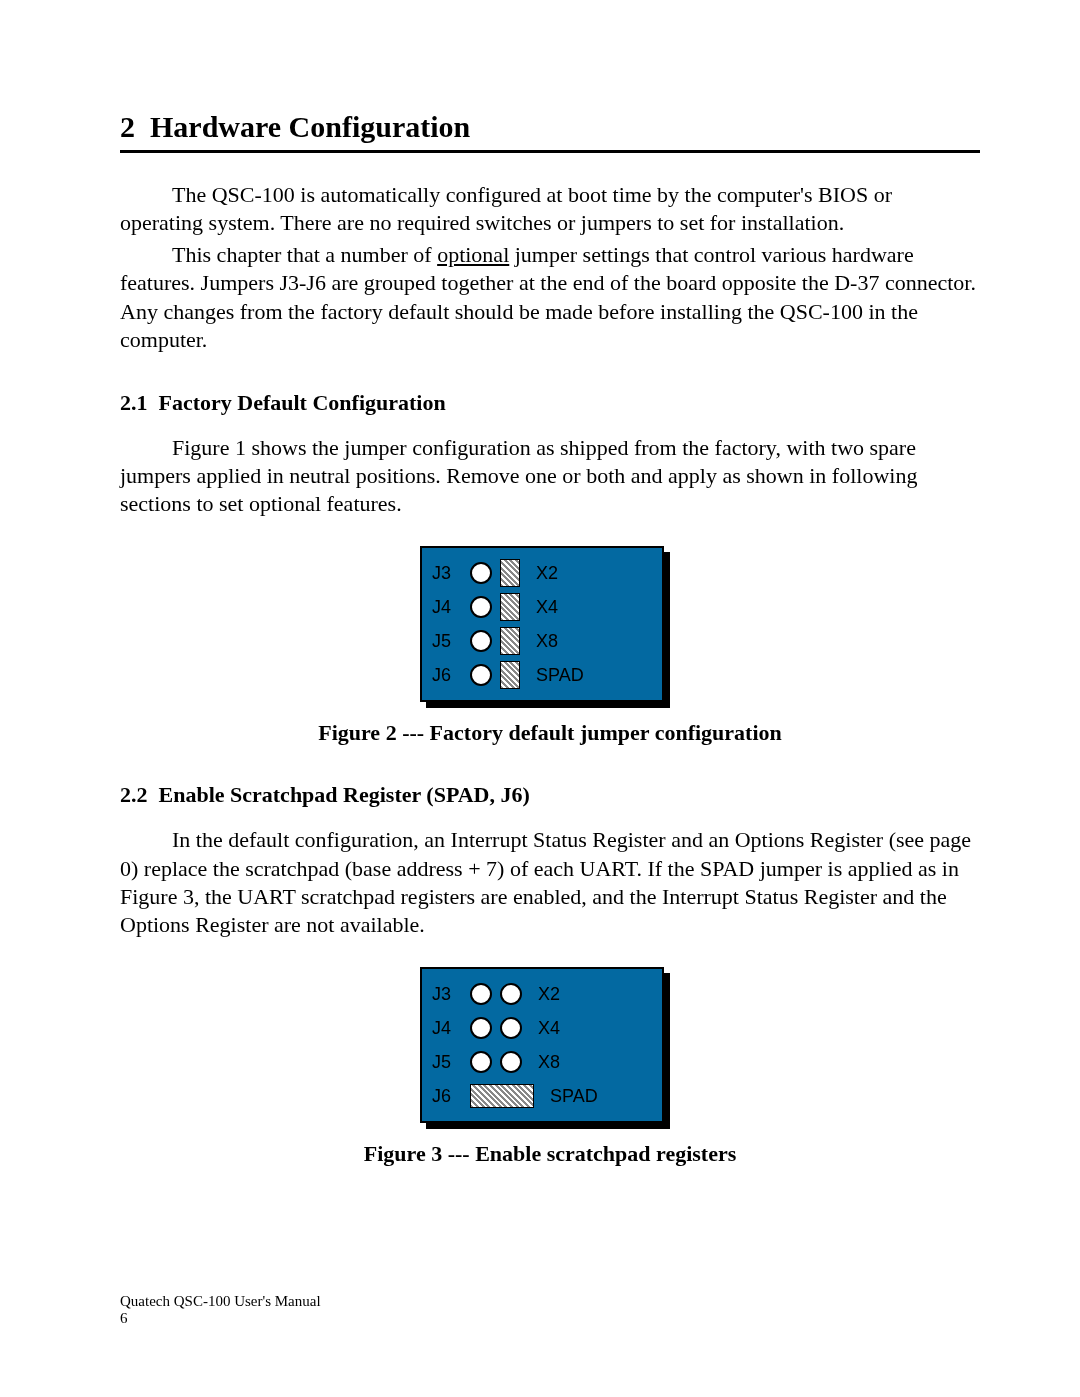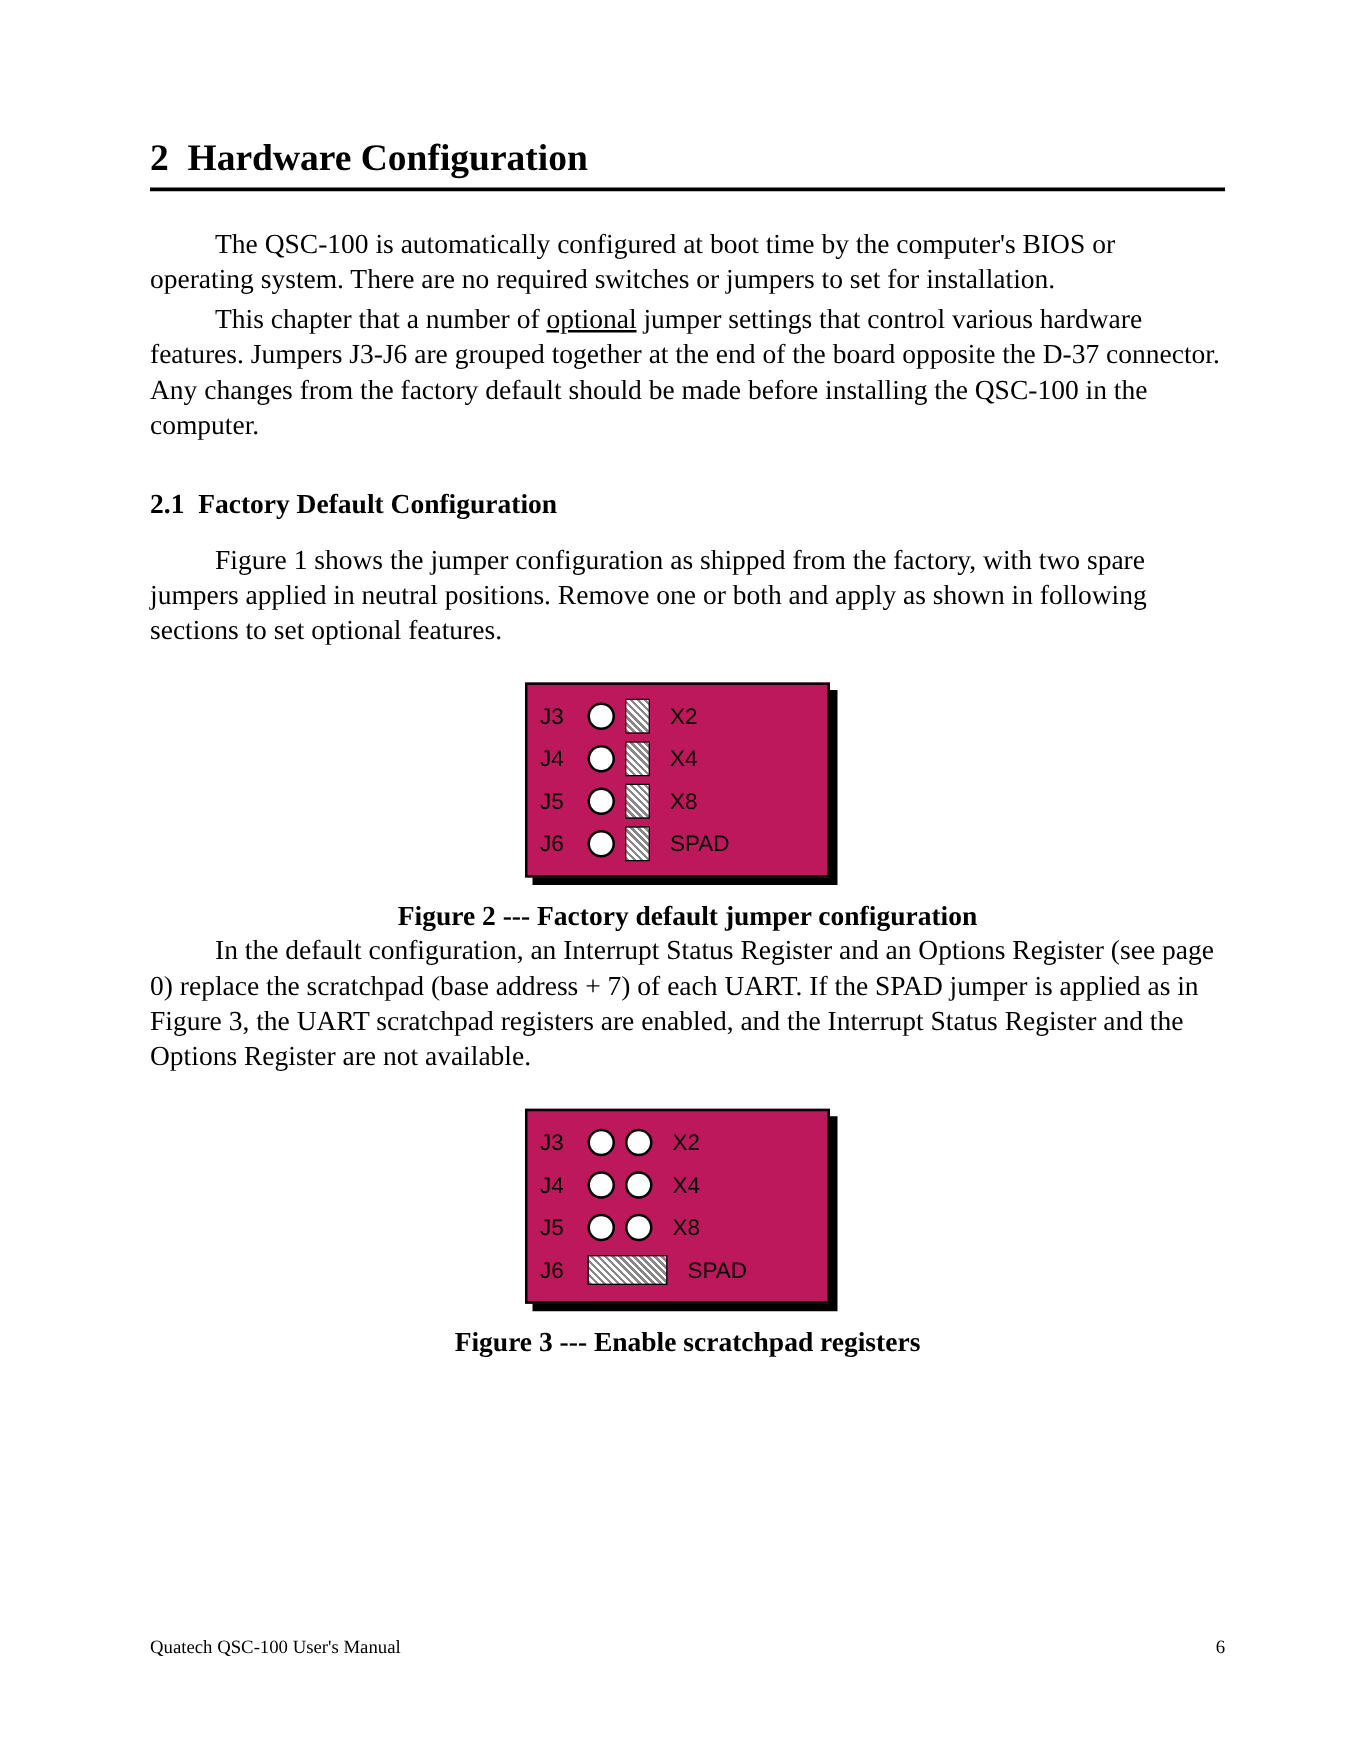--- a/index.html
+++ b/index.html
@@ -42,21 +42,21 @@
     font-weight: bold;
     margin: 36px 0 18px 0;
   }
   .figure-wrap {
     margin: 28px auto 10px auto;
     width: 260px;
   }
   .jumper-box {
     position: relative;
     width: 220px;
-    background: #be185d;
+    background: #0369a1;
     border: 2px solid #000;
     box-shadow: 6px 6px 0 #000;
     padding: 8px 10px 8px 10px;
     font-family: Arial, Helvetica, sans-serif;
     font-size: 18px;
   }
   .jumper-row {
     display: flex;
     align-items: center;
     height: 34px;
@@ -88,20 +88,21 @@
     font-weight: bold;
   }
   .footer {
     position: absolute;
     left: 120px;
     right: 100px;
     bottom: 70px;
     font-size: 15px;
     display: flex;
     justify-content: space-between;
+    flex-direction: column;
   }
 </style>
 </head>
 <body>
 
 <div class="page">
 
   <h1 class="section-title">
     <span>2</span>
     &nbsp;<span>Hardware Configuration</span>
@@ -145,20 +146,23 @@
       <div class="jumper-row">
         <span class="jlabel-left">J6</span>
         <span class="pin-circle"></span>
         <span class="pin-hatch"></span>
         <span class="jlabel-right">SPAD</span>
       </div>
     </div>
   </div>
   <p class="caption">Figure 2 --- Factory default jumper configuration</p>
 
+  <h2 class="subsection">
+    <span>2.2</span>&nbsp;&nbsp;<span>Enable Scratchpad Register (SPAD, J6)</span>
+  </h2>
   <p class="body">
     <span class="indent"></span><span>In the default configuration, an Interrupt Status Register and an Options Register (see page 0) replace the scratchpad (base address + 7) of each UART.   If the SPAD jumper is applied as in Figure 3, the UART scratchpad registers are enabled, and the Interrupt Status Register and the Options Register are not available.</span>
   </p>
 
   <div class="figure-wrap">
     <div class="jumper-box">
       <div class="jumper-row">
         <span class="jlabel-left">J3</span>
         <span class="pin-circle"></span>
         <span class="pin-circle"></span>

